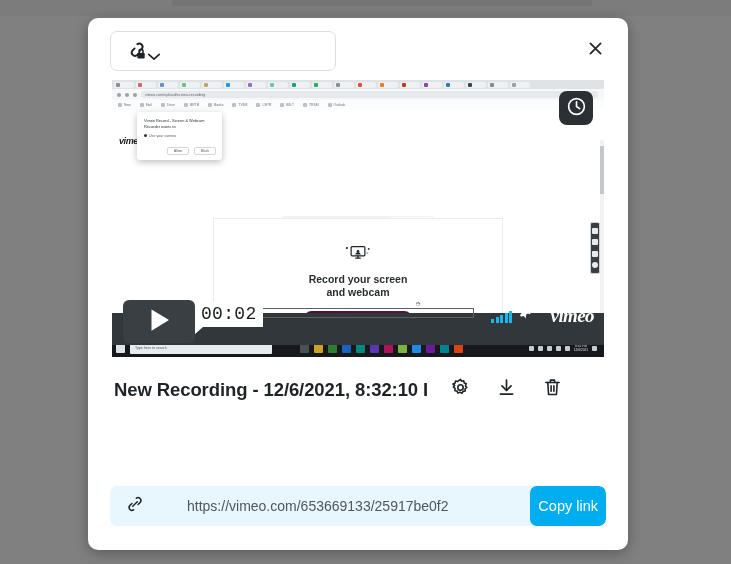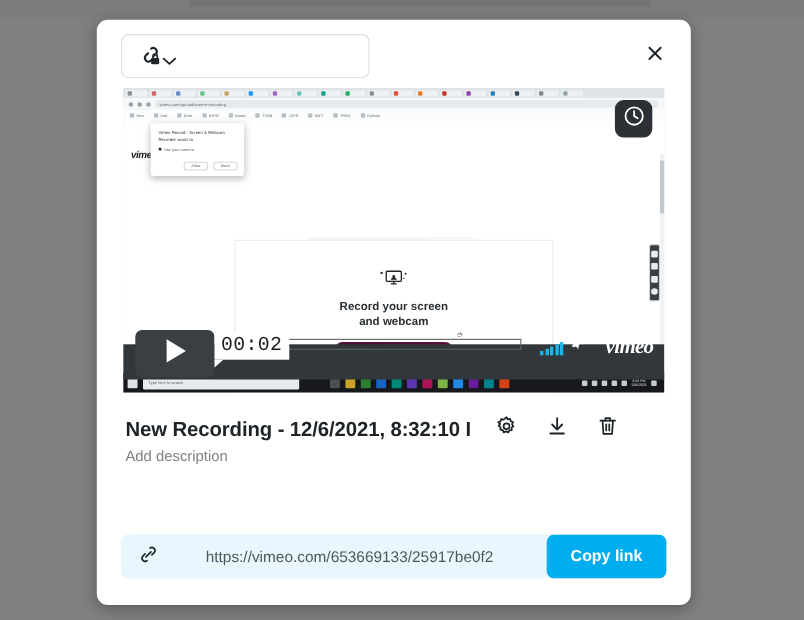--- a/index.html
+++ b/index.html
@@ -286,24 +286,24 @@
     display: flex; align-items: center;
     overflow: hidden;
   }
   .link-icon { margin: 0 12px 0 16px; flex: 0 0 18px; color: #1d2326; }
   .link-url {
     flex: 1 1 auto; font-size: 14px; color: #50575c;
     white-space: nowrap; overflow: hidden; margin-left: 31px;
   }
   .copy-btn {
     flex: 0 0 auto;
-    height: 40px; padding: 0 22px;
+    height: 40px; padding: 0 8px;
     background: #00adef; color: #ffffff;
     border: none; border-radius: 7px;
-    font-size: 14.5px; font-weight: bold;
+    font-size: 14.5px; font-weight: normal;
     cursor: pointer;
     font-family: "Liberation Sans", sans-serif;
   }
 </style>
 </head>
 <body>
 
 <div class="overlay-top-band"></div>
 <div class="overlay-top-band-2"></div>
 
@@ -566,21 +566,20 @@
             <path d="M4.4 6.2h15.2"></path>
             <path d="M6.6 6.2 7.5 20h9L17.4 6.2"></path>
             <path d="M9.6 6.2V3.6h4.8v2.6"></path>
             <path d="M10.4 10v6.4M13.6 10v6.4"></path>
           </svg>
         </span>
       </button>
     </div>
   </div>
 
-  <div class="add-description">Add description</div>
 
   <div class="link-row">
     <span class="link-icon">
       <svg viewBox="0 0 24 24" width="18" height="18" fill="none" stroke="#1d2326" stroke-width="2" stroke-linecap="round">
         <path d="M13.8 4.3a3.8 3.8 0 0 1 5.3 5.3l-3 3"></path>
         <path d="M10.2 19.7a3.8 3.8 0 0 1-5.3-5.3l3-3"></path>
         <path d="M9 15 15 9"></path>
       </svg>
     </span>
     <span class="link-url">https://vimeo.com/653669133/25917be0f2</span>

